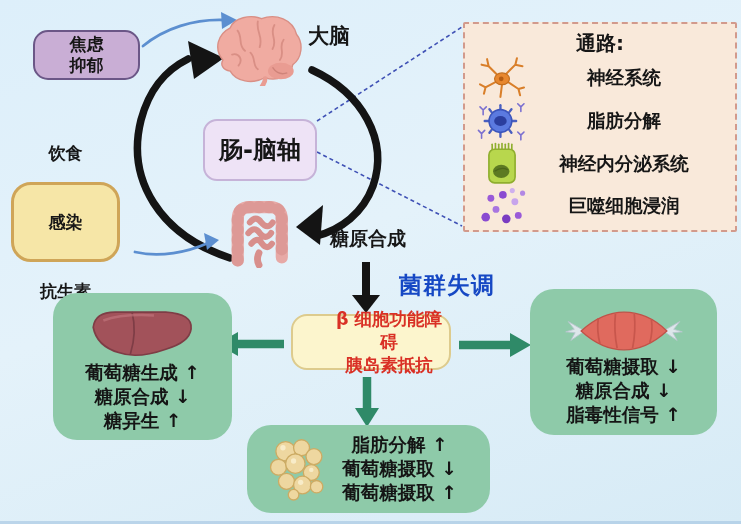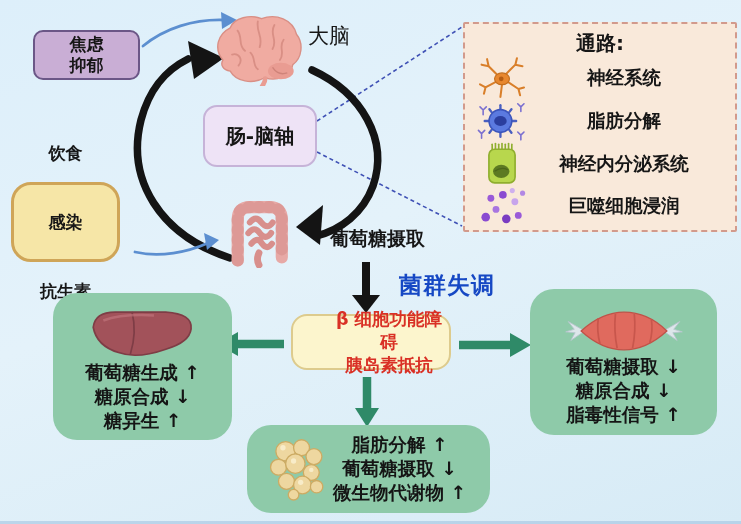--- a/index.html
+++ b/index.html
@@ -6,26 +6,26 @@
   body{font-family:"DejaVu Sans",sans-serif;}
   .canvas{
     position:relative;width:741px;height:524px;overflow:hidden;
     background:linear-gradient(160deg,#ddeffa 0%,#e4f2fa 45%,#d7ebf6 100%);
   }
   .abs{position:absolute;}
   .layer{position:absolute;left:0;top:0;width:741px;height:524px;pointer-events:none;}
   .box{display:flex;flex-direction:column;align-items:center;justify-content:center;
        text-align:center;box-sizing:border-box;color:#161616;}
   .anxiety-box{left:33px;top:30px;width:107px;height:50px;background:#c9aed5;
-       border:2.5px solid #6b5787;border-radius:10px;font-size:17px;font-weight:700;line-height:21px;}
+       border:2.5px solid #6b5787;border-radius:15px;font-size:17px;font-weight:700;line-height:21px;}
   .diet-box{left:11px;top:182px;width:109px;height:80px;background:#f6e6a7;
        border:3px solid #cfa558;border-radius:20px;font-size:17px;font-weight:700;line-height:23px;gap:46px;}
-  .axis-box{left:203px;top:105px;width:114px;height:62px;background:#eee3f6;
-       border:2px solid #c6b3d8;border-radius:14px;font-size:20px;font-weight:700;}
-  .brain-label{left:308px;top:22px;font-size:21px;font-weight:400;color:#161616;}
+  .axis-box{left:203px;top:119px;width:114px;height:62px;background:#eee3f6;
+       border:2px solid #c6b3d8;border-radius:14px;font-size:24px;font-weight:700;}
+  .brain-label{left:308px;top:22px;font-size:21px;font-weight:700;color:#161616;}
   .gut-label{left:330px;top:226px;font-size:19px;font-weight:600;color:#161616;}
   .dysbiosis{left:399px;top:270px;font-size:23px;font-weight:700;color:#1648c4;letter-spacing:1px;}
   .center-box{left:291px;top:314px;width:160px;height:56px;background:#fcf5cd;
        border:2.5px solid #ddcb8d;border-radius:16px;color:#d93025;
        font-size:17.5px;font-weight:700;line-height:23px;padding-left:36px;}
   .panel{left:463px;top:22px;width:274px;height:210px;background:#f9e9da;
        border:2px dashed #d29a8c;border-radius:2px;box-sizing:border-box;
        display:flex;flex-direction:column;padding:6px 6px 4px 6px;}
   .panel-title{text-align:center;font-size:20px;font-weight:700;color:#161616;height:28px;line-height:26px;}
   .panel-row{display:flex;align-items:center;height:43px;}
@@ -95,21 +95,21 @@
     <div>饮食</div>
     <div>感染</div>
     <div>抗生素</div>
   </div>
 
   <div class="abs box axis-box">
     <div>肠-脑轴</div>
   </div>
 
   <div class="abs brain-label">大脑</div>
-  <div class="abs gut-label">葡萄糖摄取</div>
+  <div class="abs gut-label">糖原合成</div>
 
   <div class="abs panel">
     <div class="panel-title">通路:</div>
 
     <div class="panel-row">
       <div class="panel-icon-cell">
         <svg width="52" height="44" viewBox="0 0 64 56">
           <path d="M30,28 L15,13 M15,13 L6,11 M15,13 L13,4 M36,24 L49,11 M49,11 L58,13 M49,11 L51,3 M26,32 L11,40 M11,40 L4,36 M11,40 L9,48 M38,32 L53,42 M53,42 L60,40 M53,42 L55,50 M32,36 L30,52" fill="none" stroke="#d97f2a" stroke-width="2.6" stroke-linecap="round"></path>
           <ellipse cx="32" cy="29" rx="9.5" ry="7.5" fill="#e8872e" stroke="#c46f1f" stroke-width="1.5"></ellipse>
           <circle cx="31" cy="29" r="3" fill="#b55c12"></circle>
@@ -229,18 +229,18 @@
       <g fill="#f8ecc9">
         <circle cx="18" cy="13" r="3"></circle>
           <circle cx="30" cy="28" r="3"></circle>
           <circle cx="38" cy="52" r="3"></circle>
           <circle cx="50" cy="38" r="2.5"></circle>
       </g>
     </svg>
     <div class="adipose-text">
       <div>脂肪分解 ↑</div>
       <div>葡萄糖摄取 ↓</div>
-      <div>微生物代谢物 ↑</div>
+      <div>葡萄糖摄取 ↑</div>
     </div>
   </div>
 
   <div class="abs bottom-edge"></div>
 </div>
 
 </body></html>

